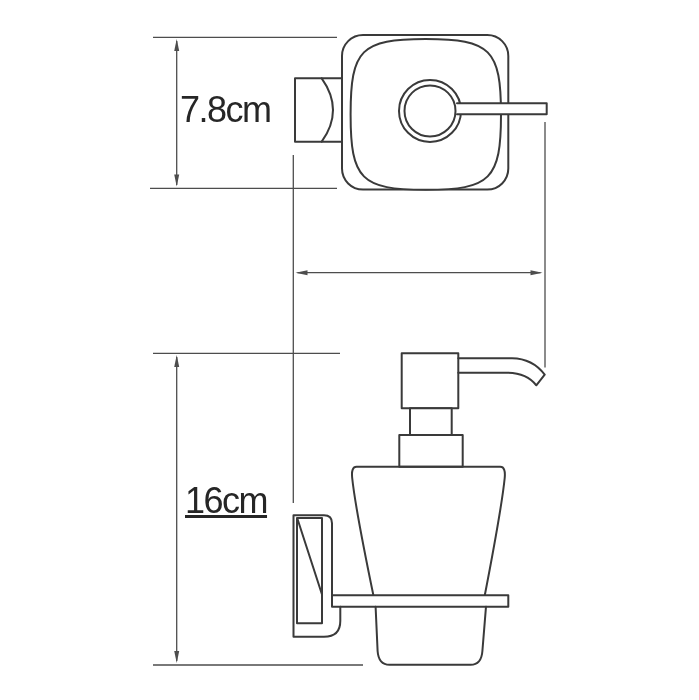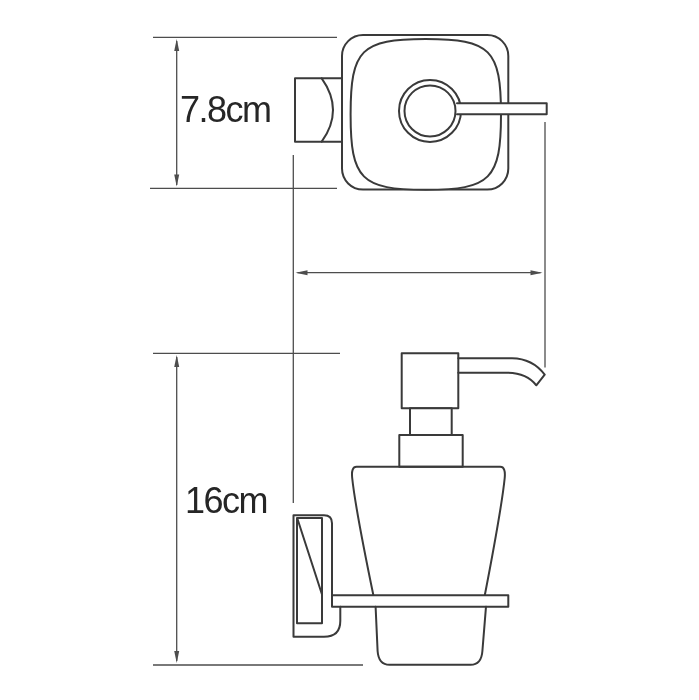--- a/index.html
+++ b/index.html
@@ -18,21 +18,21 @@
   .dim-label{
     position:absolute;
     color:var(--label,#262626);
     font-size:36px;
     line-height:36px;
     letter-spacing:-1.5px;
     white-space:nowrap;
   }
   #label-78{left:180px;top:92px;text-align:center;}
   #label-12{left:363px;top:234px;}
-  #label-16{left:185px;top:483px;}
+  #label-16{left:185px;top:483px;text-decoration:underline;}
 </style>
 </head>
 <body>
 
 <div id="canvas">
 
   <svg id="drawing-svg" width="699" height="700" viewBox="0 0 699 700">
 
     <g>
 

